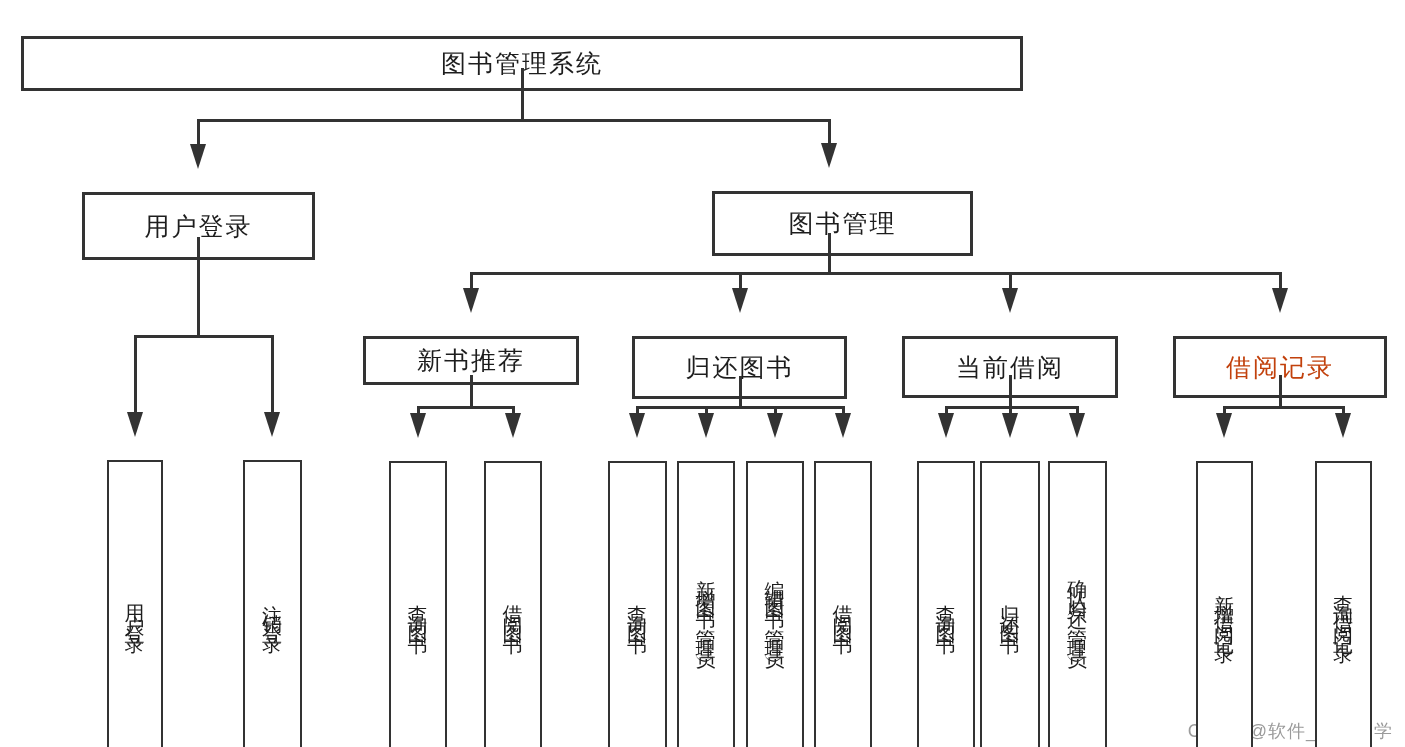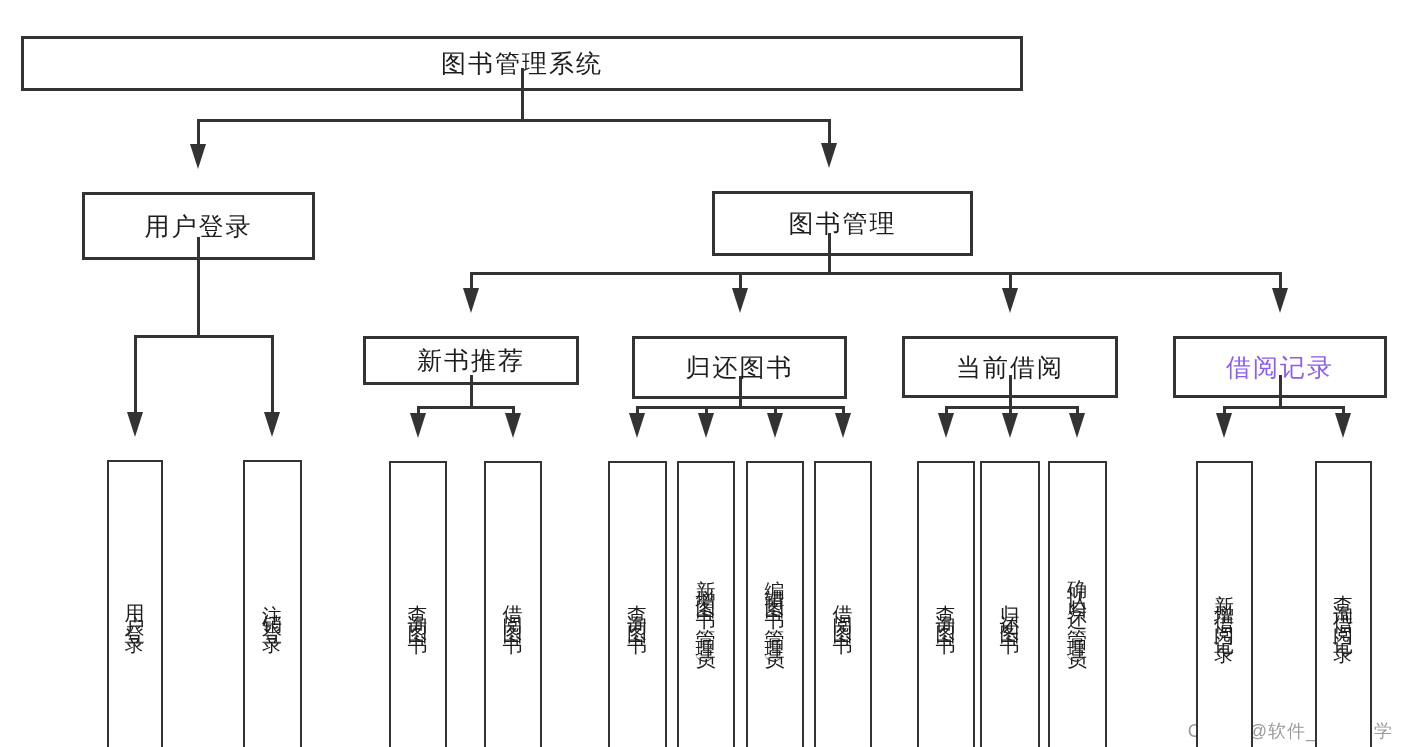--- a/index.html
+++ b/index.html
@@ -81,21 +81,21 @@
     </div>
     <div class="node h" style="left: 363px; top: 313px; width: 216px; height: 49px; border-color: rgb(51, 51, 51); color: rgb(29, 29, 29);">
       <span>新书推荐</span>
     </div>
     <div class="node h" style="left: 632px; top: 313px; width: 215px; height: 63px; border-color: rgb(51, 51, 51); color: rgb(29, 29, 29);">
       <span>归还图书</span>
     </div>
     <div class="node h" style="left: 902px; top: 313px; width: 216px; height: 62px; border-color: rgb(51, 51, 51); color: rgb(29, 29, 29);">
       <span>当前借阅</span>
     </div>
-    <div class="node h" style="left: 1173px; top: 313px; width: 214px; height: 62px; border-color: rgb(51, 51, 51); color: #8b5cf6;">
+    <div class="node h" style="left: 1173px; top: 313px; width: 214px; height: 62px; border-color: rgb(51, 51, 51); color: #c2410c;">
       <span>借阅记录</span>
     </div>
     <div class="node v" style="left: 107px; top: 437px; width: 56px; height: 297px; border-color: rgb(51, 51, 51); color: rgb(29, 29, 29);">
       <span>用户登录</span>
     </div>
     <div class="node v" style="left: 243px; top: 437px; width: 59px; height: 297px; border-color: rgb(51, 51, 51); color: rgb(29, 29, 29);">
       <span>注销登录</span>
     </div>
     <div class="node v" style="left: 389px; top: 438px; width: 58px; height: 296px; border-color: rgb(51, 51, 51); color: rgb(29, 29, 29);">
       <span>查询图书</span>

